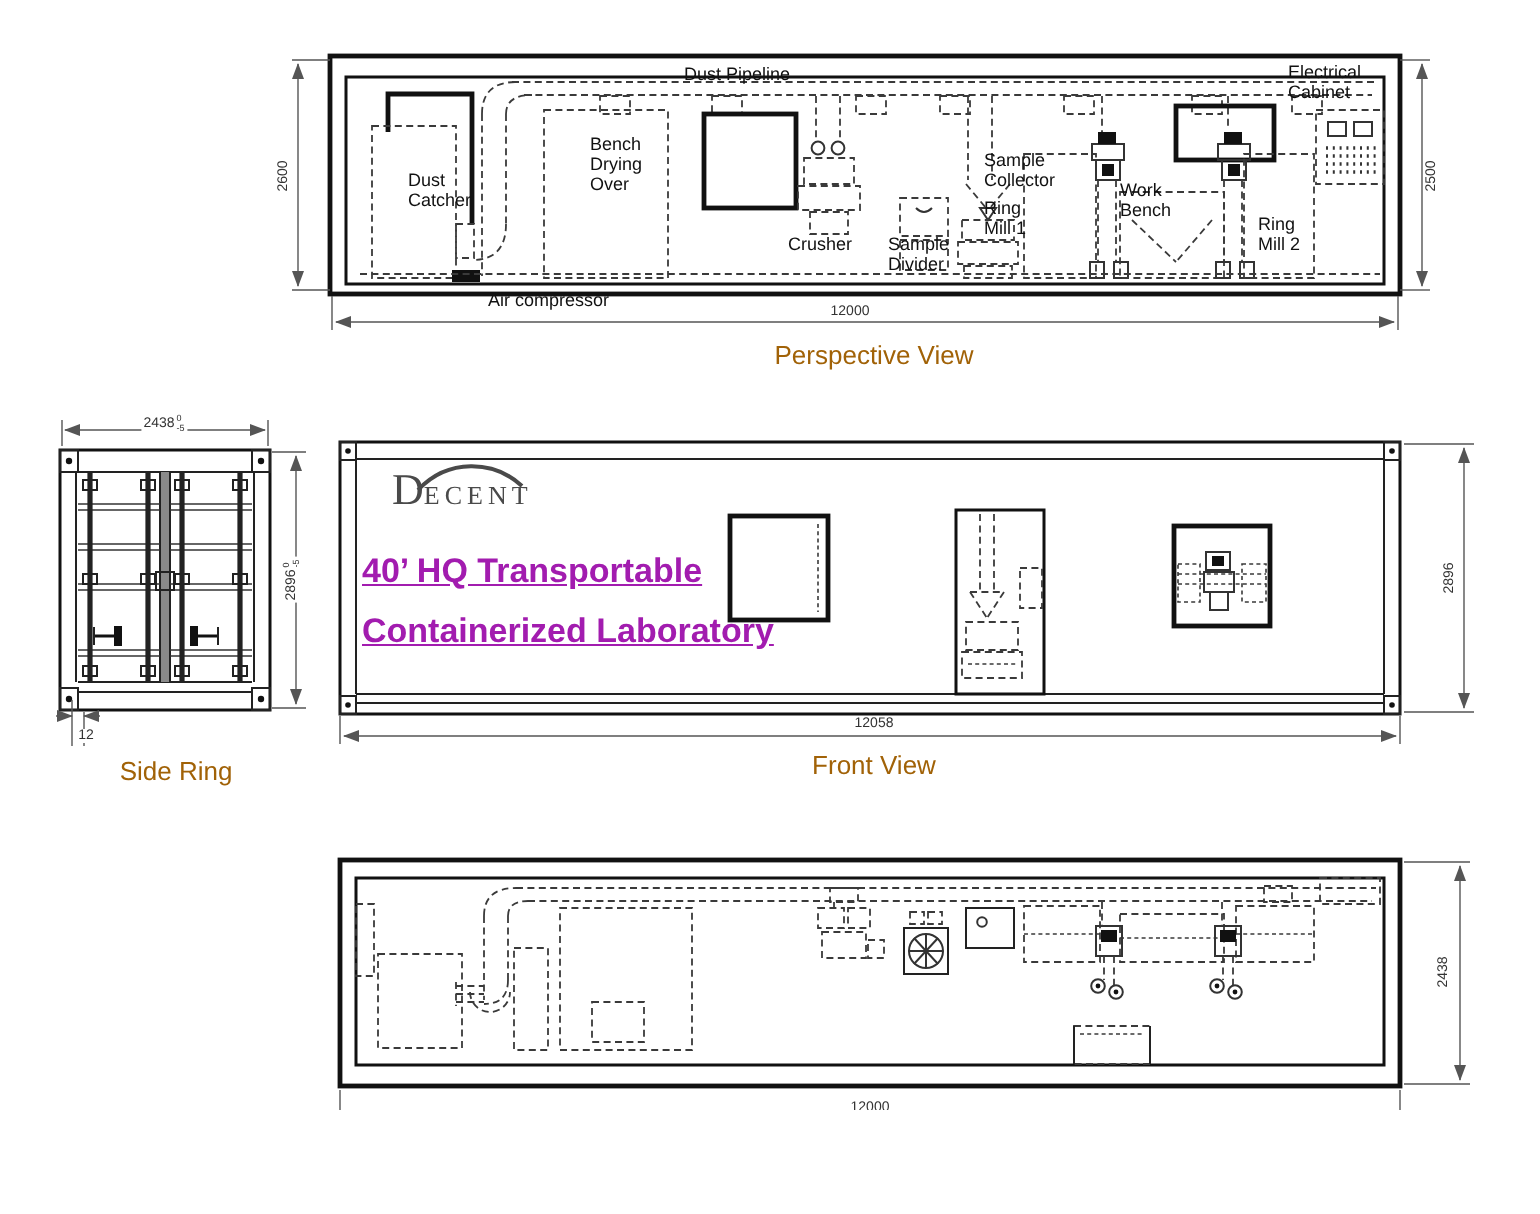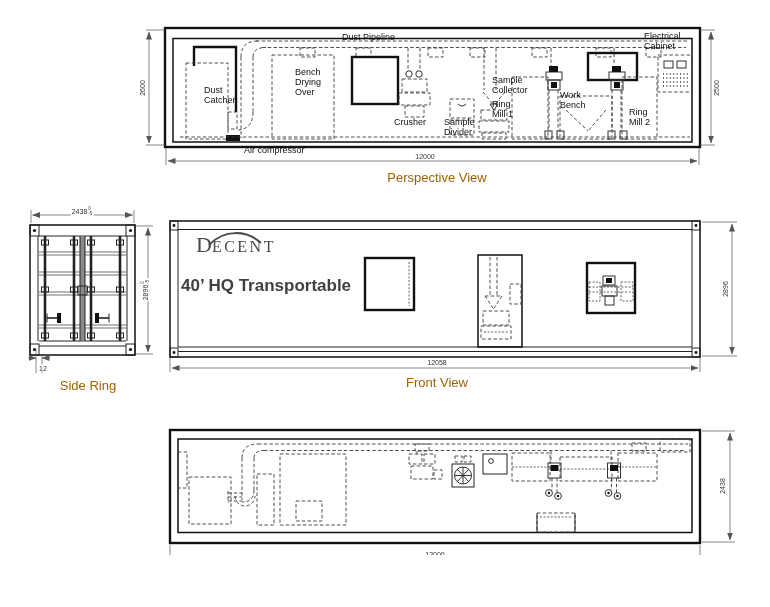--- a/index.html
+++ b/index.html
@@ -21,24 +21,24 @@
   .fillb{fill:#111;stroke:none;}
   .swoosh{fill:none;stroke:#4a4a4a;stroke-width:2;}
   
   .lbl{position:absolute;font-size:9px;line-height:1.1;color:#111;}
   .ctr{text-align:left;}
   .dimtxt{position:absolute;font-size:7px;color:#333;background:#fff;padding:0 1px;
           transform:translate(-50%,-50%);white-space:nowrap;display:flex;align-items:center;}
   .dimtxt.vert{transform:translate(-50%,-50%) rotate(-90deg);}
   .tol{display:inline-flex;flex-direction:column;font-size:4.5px;line-height:1.05;margin-left:1px;}
   .vtitle{position:absolute;font-size:13px;color:#a16207;white-space:nowrap;transform:translateX(-50%);}
-  .heading{position:absolute;font-weight:bold;font-size:17px;line-height:1;color:#404040;white-space:nowrap;}
+  .heading{position:absolute;font-weight:bold;font-size:17px;line-height:1;color:#a21caf;white-space:nowrap;text-decoration:underline;}
   .logo{position:absolute;left:196px;top:234px;color:#4a4a4a;font-family:"Liberation Serif",serif;white-space:nowrap;}
   .logo .ld{font-size:22px;line-height:1;}
-  .logo .lr{font-size:16px;letter-spacing:2.5px;}
+  .logo .lr{font-size:13px;letter-spacing:2.5px;}
 </style>
 </head>
 <body>
 
 <div class="stage">
 
 <svg width="770" height="607" viewBox="0 0 770 607">
   <defs>
     <marker id="ar" markerWidth="10" markerHeight="8" refX="7.5" refY="3" orient="auto-start-reverse" markerUnits="userSpaceOnUse">
       <path d="M0,0 L8,3 L0,6 Z" fill="#555"></path>
@@ -372,20 +372,21 @@
         <span>-5</span>
       </span>
 </div>
 <div class="dimtxt" style="left:43px;top:368px">12</div>
 <div class="vtitle" style="left:88px;top:378px">Side Ring</div>
 
 <div class="logo">
   <span class="ld">D</span><span class="lr">ECENT</span>
 </div>
 <div class="heading" style="left:181px;top:277px">40’ HQ Transportable</div>
+<div class="heading" style="left:181px;top:307px">Containerized Laboratory</div>
 <div class="dimtxt vert" style="left:725px;top:289px">2896</div>
 <div class="dimtxt" style="left:437px;top:362px">12058</div>
 <div class="vtitle" style="left:437px;top:375px">Front View</div>
 
 <div class="dimtxt vert" style="left:722px;top:486px">2438</div>
 <div class="dimtxt" style="left:435px;top:554px">12000</div>
 <div class="vtitle" style="left:436px;top:566px">Top Bench</div>
 
 </div>
 

